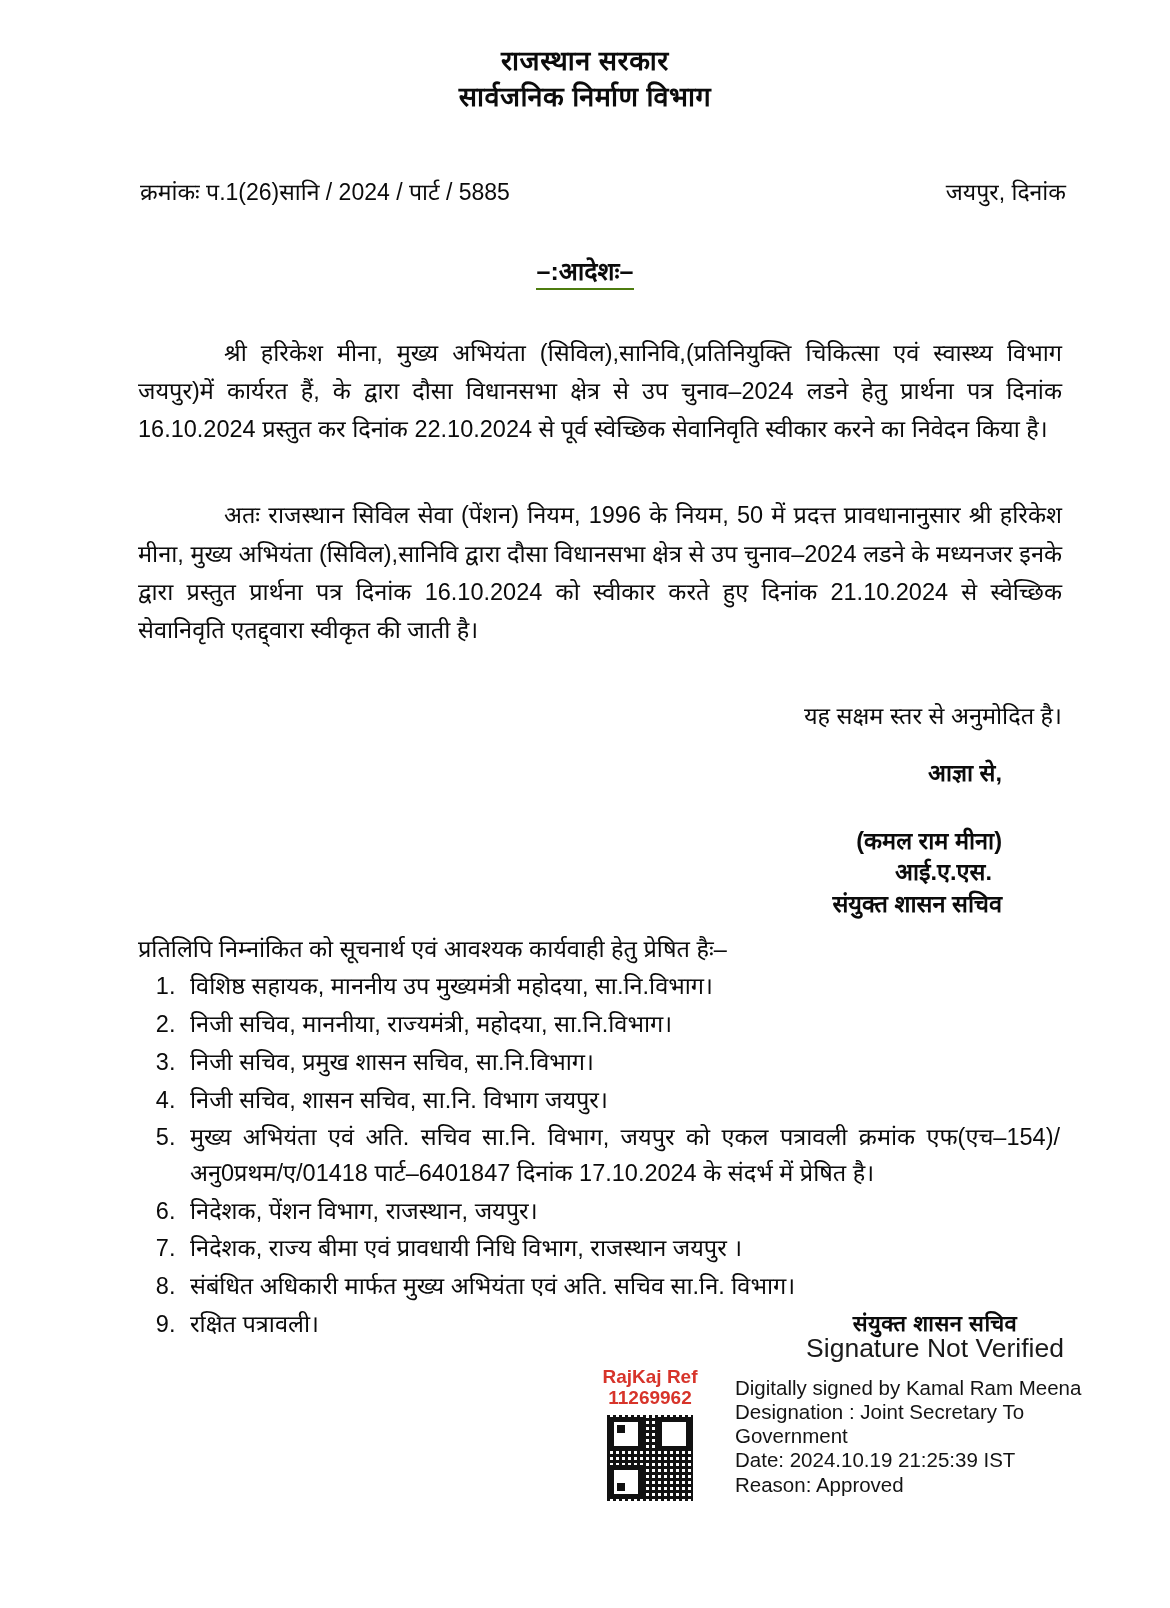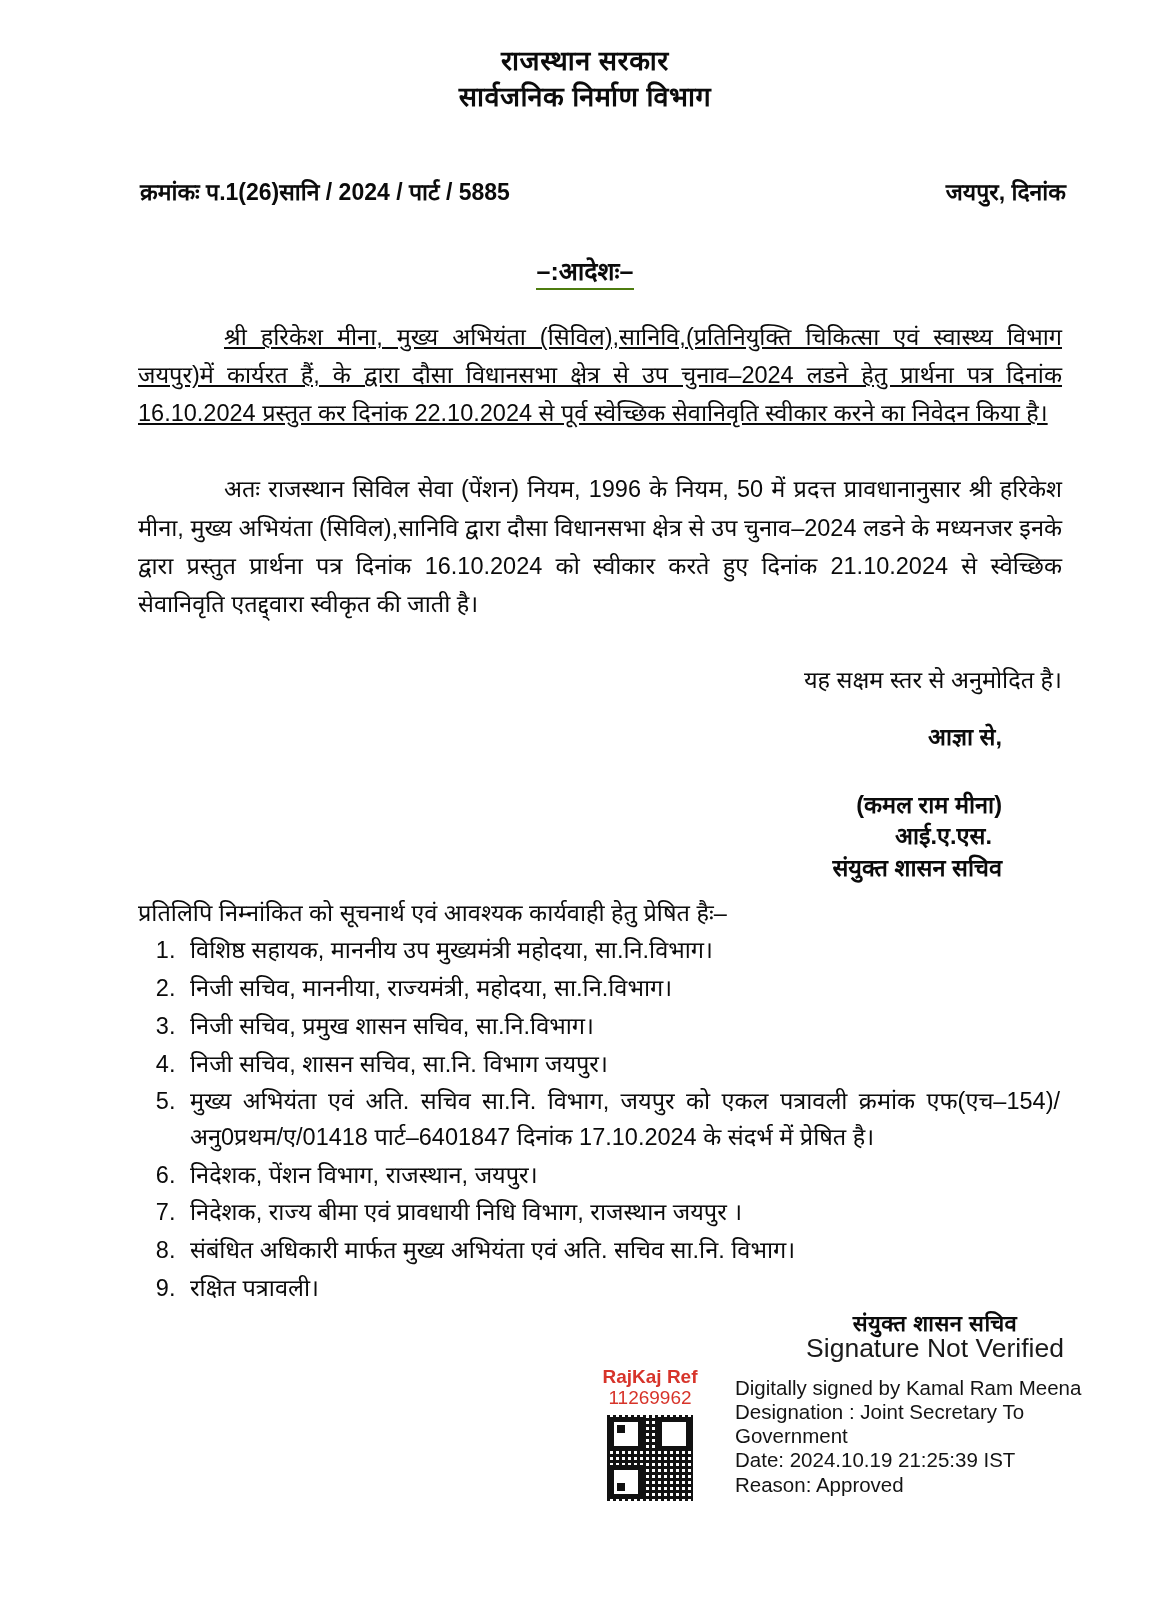--- a/index.html
+++ b/index.html
@@ -40,21 +40,21 @@
     line-height: 1.32;
   }
 
   
   .ref-row {
     display: flex;
     justify-content: space-between;
     align-items: center;
     margin: 60px 104px 0 140px;
     font-size: 23px;
-    font-weight: 700;
+    font-weight: 400;
   }
   .ref-left { white-space: nowrap; }
   .ref-right { white-space: nowrap; }
 
   
   .order-title-wrap {
     text-align: center;
     margin-top: 46px;
   }
   .order-title {
@@ -68,27 +68,27 @@
   
   .body-block {
     margin: 0 108px 0 138px;
     font-size: 23.5px;
     line-height: 1.62;
     text-align: justify;
     text-justify: inter-word;
     font-weight: 500;
   }
   .para {
-    margin-top: 38px;
+    margin-top: 48px;
     text-indent: 86px;
   }
   .para.p-short {
     text-align: right;
   }
-  .para.first { margin-top: 28px; text-decoration: underline; }
+  .para.first { margin-top: 44px; }
 
   
   .sign-block {
     margin-top: 20px;
     margin-right: 168px;
     text-align: right;
     font-size: 23.5px;
     font-weight: 700;
     line-height: 1.34;
   }
@@ -136,21 +136,21 @@
     text-align: center;
   }
   .rajkaj .rk-label {
     color: #d7342a;
     font-weight: 700;
     font-size: 19px;
     line-height: 1.12;
   }
   .rajkaj .rk-num {
     color: #d7342a;
-    font-weight: 400;
+    font-weight: 700;
     font-size: 19px;
     line-height: 1.12;
   }
   .qr {
     margin: 6px auto 0 auto;
     width: 86px;
     height: 86px;
     background-color: #ffffff;
     background-image:
       repeating-linear-gradient(90deg, #111 0 3px, transparent 3px 6px),

